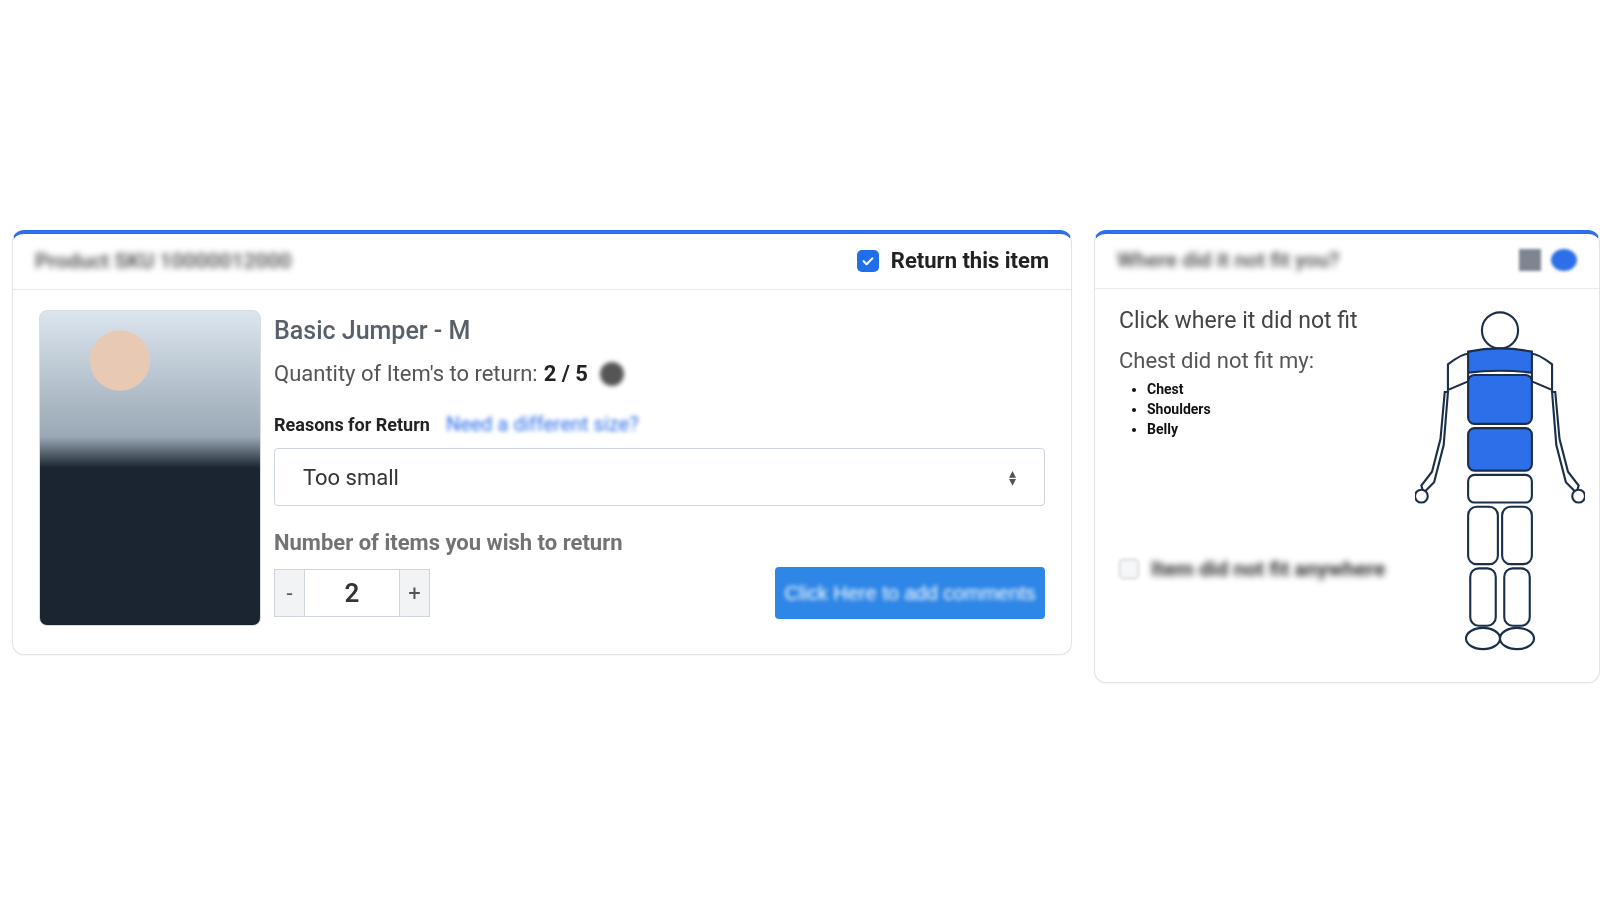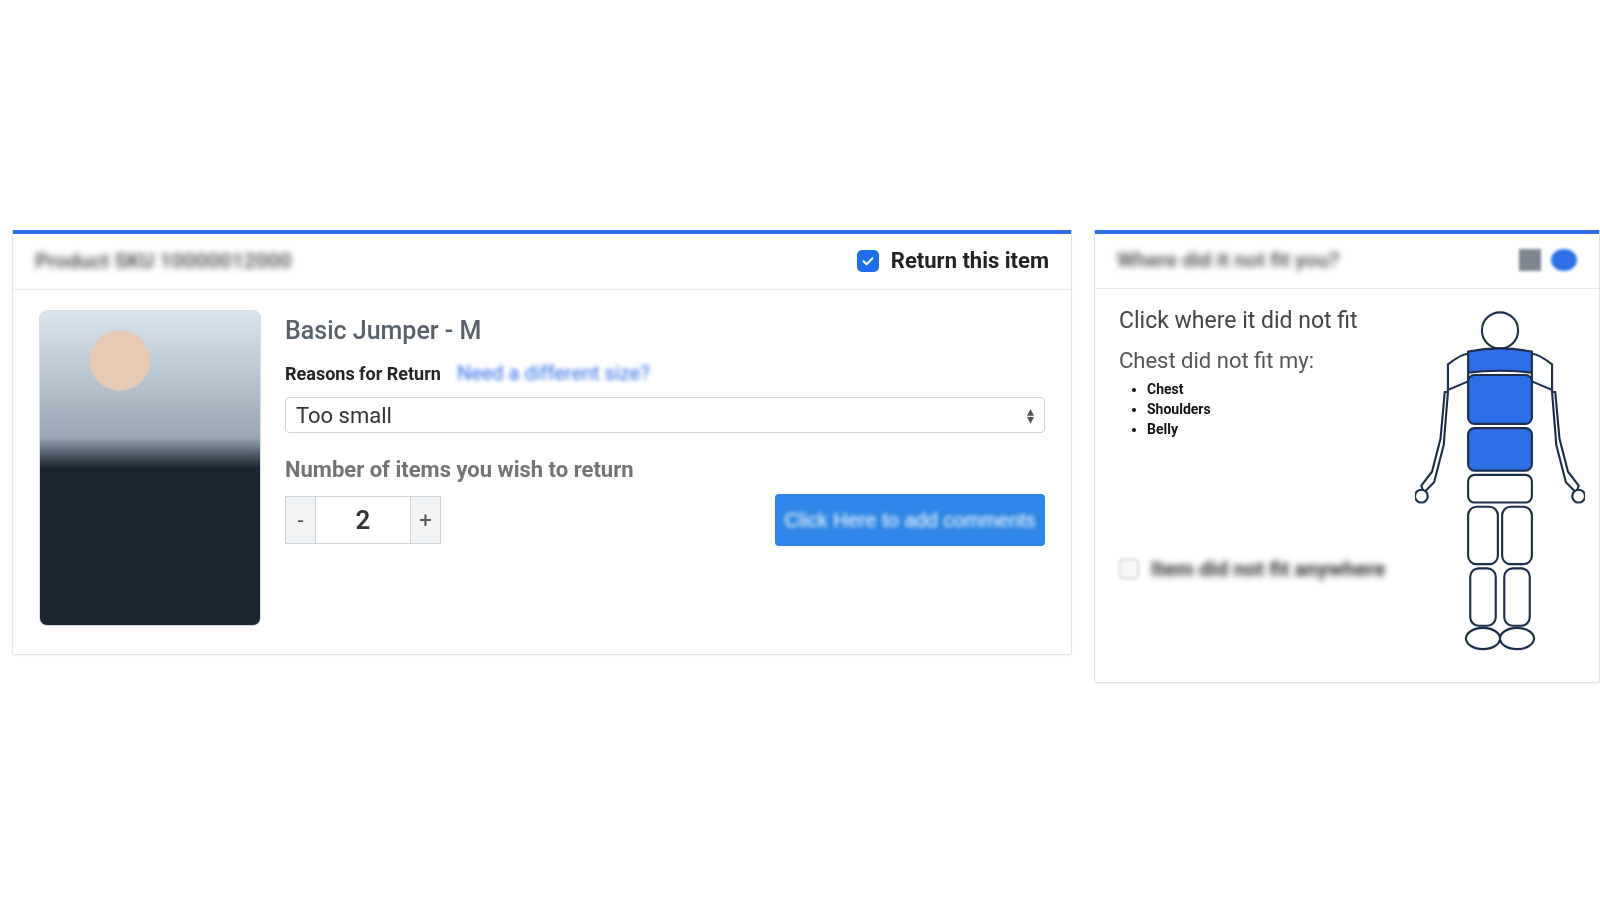--- a/index.html
+++ b/index.html
@@ -17,21 +17,21 @@
       top: 230px;
       right: 0;
       display: flex;
       gap: 22px;
       align-items: flex-start;
     }
     .card {
       background: #fff;
       border: 1px solid #e1e4e8;
       border-top: 4px solid #2c6fe8;
-      border-radius: 2px;
+      border-radius: 12px;
       box-shadow: 0 1px 2px rgba(0,0,0,0.04);
     }
     .card-left { width: 1060px; }
     .card-right { flex: 1; min-width: 480px; }
     .card-header {
       display: flex;
       justify-content: space-between;
       align-items: center;
       padding: 14px 22px 16px 22px;
       border-bottom: 1px solid #e7eaee;
@@ -52,21 +52,21 @@
       width: 22px; height: 22px;
       border-radius: 5px;
       background: #1f6feb;
       display: flex;
       align-items: center;
       justify-content: center;
       color: #fff;
       font-size: 14px;
     }
     .return-toggle .lbl { font-size: 22px; font-weight: 700; color: #222; }
-    .card-body { padding: 20px 26px 28px 26px; display: flex; gap: 24px; }
+    .card-body { padding: 20px 26px 28px 26px; display: flex; gap: 13px; }
     .thumb {
       width: 222px; height: 316px;
       border-radius: 8px;
       border: 1px solid #d9dde2;
       background: linear-gradient(#dbe5ee, #9aa8b5 40%, #1b2431 50%, #1b2431 100%);
       position: relative;
       overflow: hidden;
     }
     .thumb::before{
       content:"";
@@ -79,24 +79,24 @@
     .qty-line .strong { font-weight: 700; color: #222; }
     .dot-btn {
       width: 24px; height: 24px; border-radius: 50%;
       background: #555; display:inline-block; margin-left:6px;
       filter: blur(2px);
     }
     .reason-row { display:flex; align-items:center; gap:16px; margin-bottom: 12px;}
     .reason-label { font-size: 18px; font-weight: 700; color: #222; }
     .reason-link { font-size: 20px; color: #2c6fe8; filter: blur(2px); }
     .select {
-      width: 100%; height: 36px;
+      width: 100%; height: 58px;
       border: 1px solid #cfd5dc;
       border-radius: 4px;
-      padding: 0 10px;
+      padding: 0 28px;
       font-size: 22px;
       color: #333;
       display:flex; align-items:center; justify-content:space-between;
       background:#fff;
       margin-bottom: 24px;
     }
     .select .caret { font-size: 14px; color:#555; line-height: 0.6; text-align:center;}
     .num-label { font-size: 22px; font-weight: 700; margin-bottom: 12px; color:#737373;}
     .bottom-row { display:flex; align-items:center; justify-content:space-between; }
     .stepper { display:flex; }
@@ -158,20 +158,25 @@
               <path fill="none" stroke="#fff" stroke-width="2.4" stroke-linecap="round" stroke-linejoin="round" d="M3 8.2 6.4 11.6 13 5"></path>
             </svg>
         </div>
         <span class="lbl">Return this item</span>
       </div>
     </div>
     <div class="card-body">
       <div class="thumb"></div>
       <div class="details">
         <div class="title">Basic Jumper - M</div>
+        <div class="qty-line">
+          <span>Quantity of Item's to return: </span>
+          <span class="strong">2 / 5</span>
+          <span class="dot-btn"></span>
+        </div>
         <div class="reason-row">
           <span class="reason-label">Reasons for Return</span>
           <span class="reason-link">Need a different size?</span>
         </div>
         <div class="select">
           <span>Too small</span>
           <span class="caret">▴<br>▾</span>
         </div>
         <div class="num-label">Number of items you wish to return</div>
         <div class="bottom-row">

